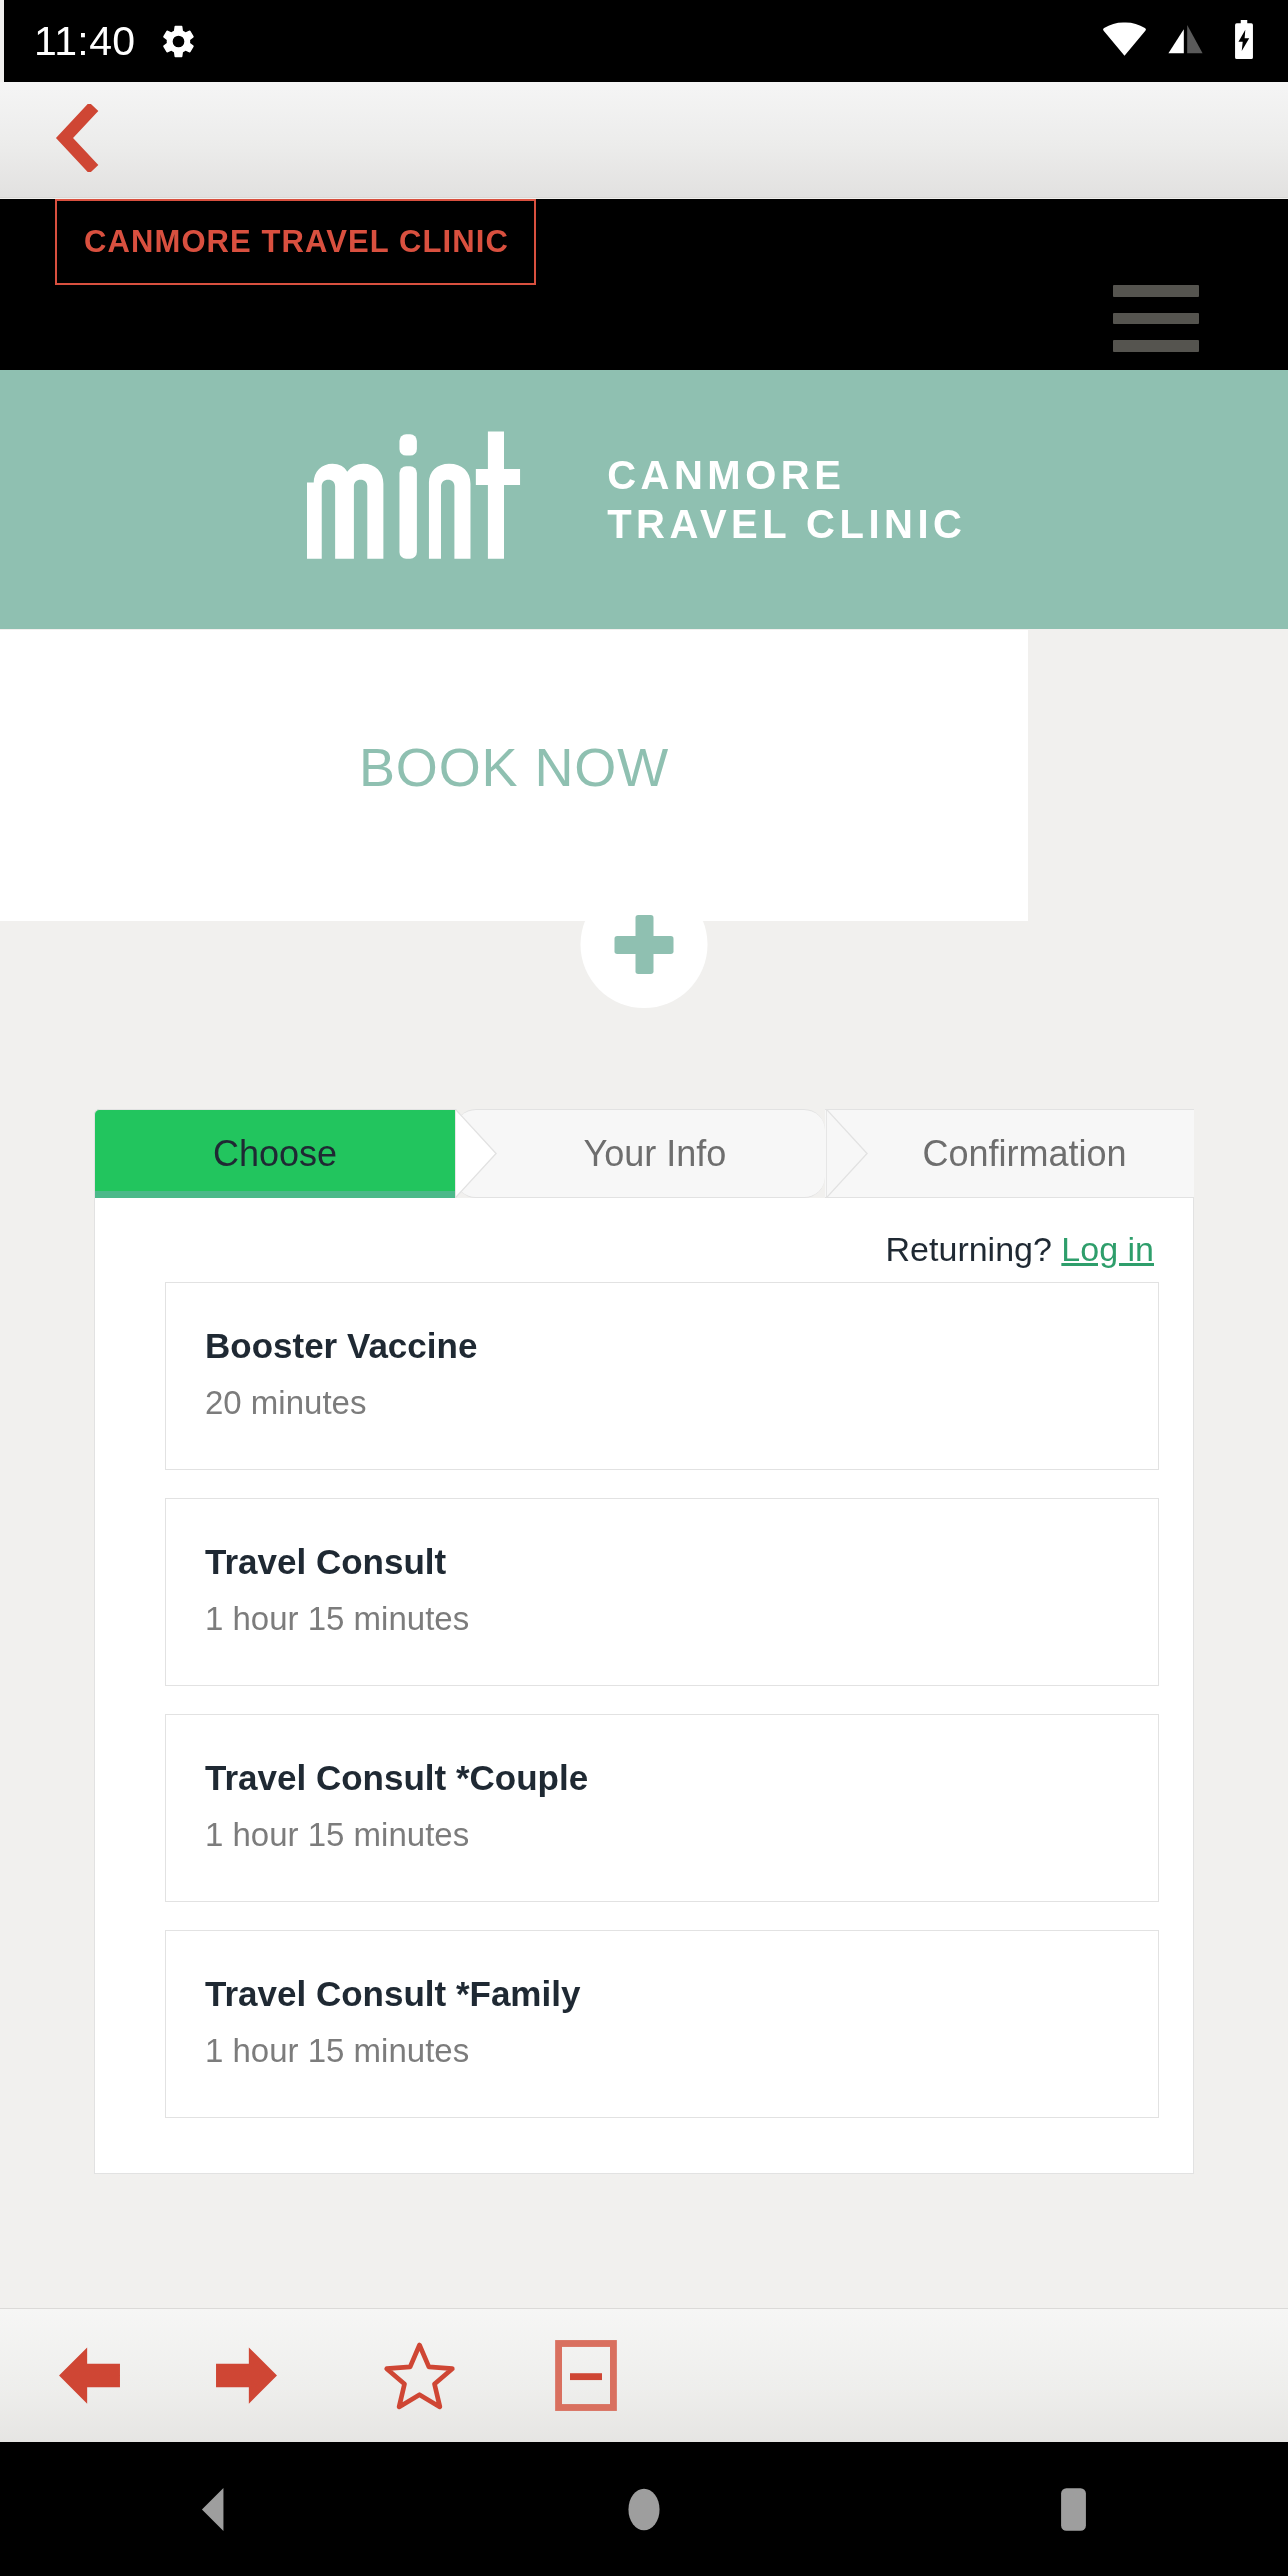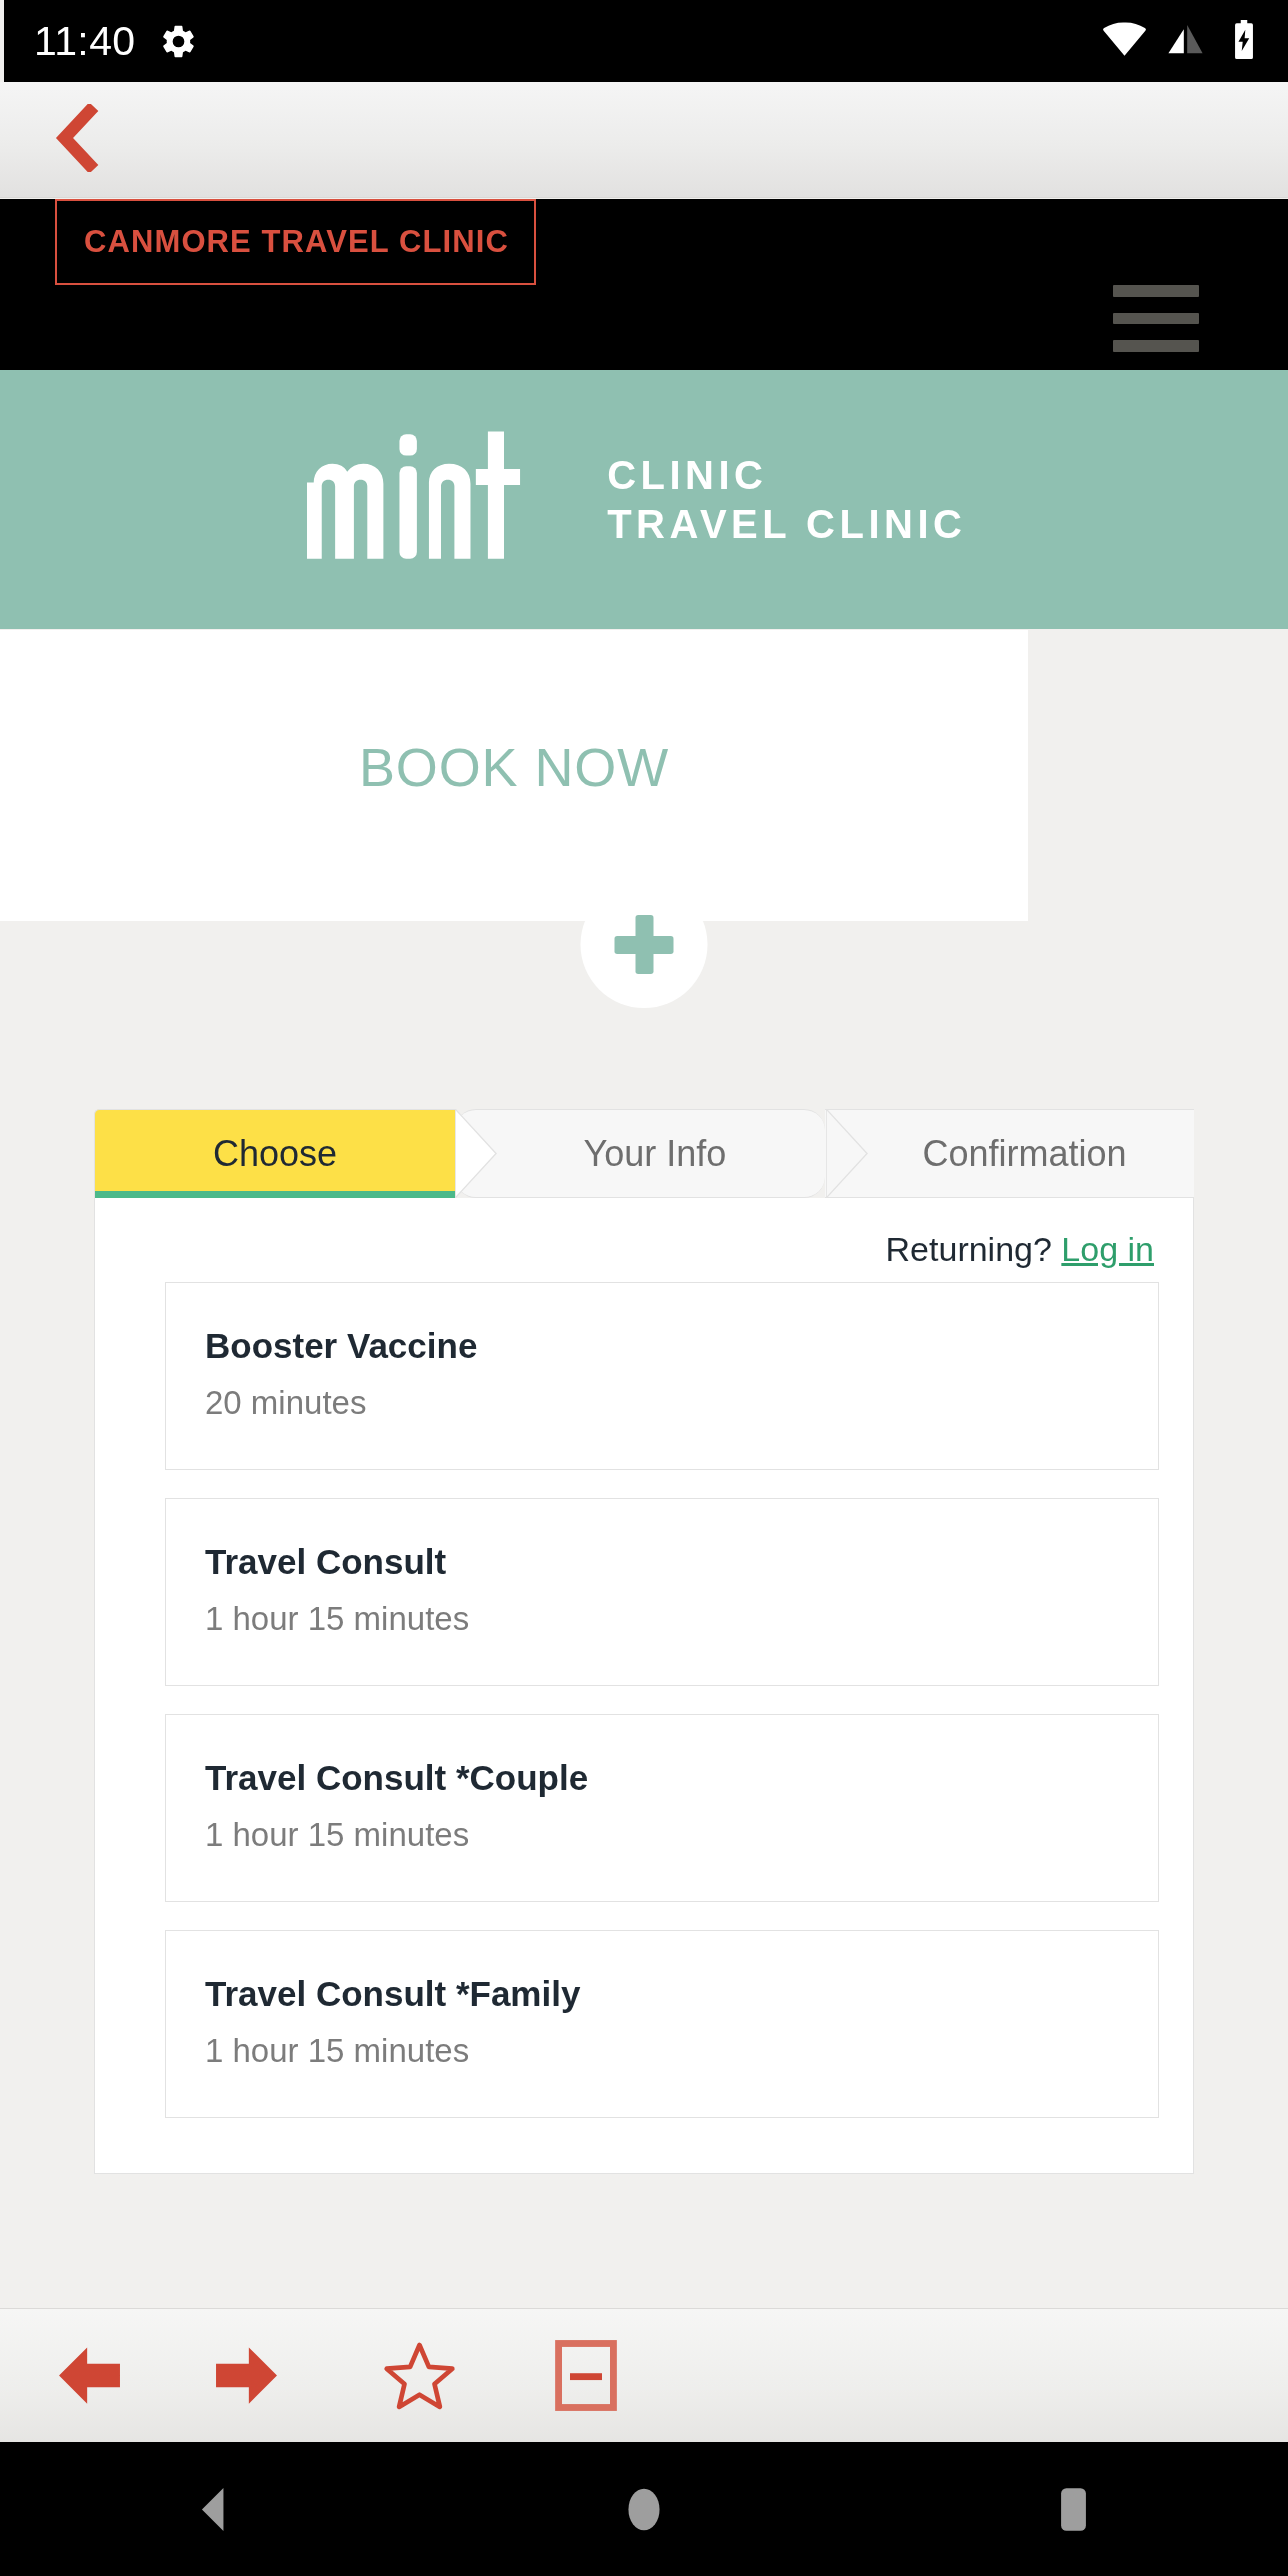--- a/index.html
+++ b/index.html
@@ -92,21 +92,21 @@
   }
   .tabs{ display:flex; height:89px; position:relative; }
   .tab{
     position:relative; display:flex; align-items:center; justify-content:center;
     font-size:36px; color:#6e6e6e; background:#f7f7f7;
     border-top:0.9px solid #e2e2e2; border-bottom:0.9px solid #e2e2e2;
     font-family:"Liberation Sans", sans-serif;
   }
   .tab:first-child{ border-left:0.9px solid #e2e2e2; border-top-left-radius:5.4px; }
   .tab:last-child{ border-right:0.9px solid #e2e2e2; border-top-right-radius:5.4px; border-bottom-right-radius:5.4px;}
-  .tab.t1{ width:361px; background:#fde047; color:#1f2933; }
+  .tab.t1{ width:361px; background:#22c55e; color:#1f2933; }
   .tab.t2{ width:370px; padding-left:30px;border-radius:21px; }
   .tab.t3{ width:369px; padding-left:30px; }
   .tab.t1::after{
     content:""; position:absolute; left:0; right:0; bottom:-0.9px; height:7.2px; background:#4cb98a;
   }
   
   .chev{
     position:absolute; top:0; width:43px; height:89px; z-index:3; pointer-events:none;
   }
   .chev.c1{ left:361px; }
@@ -216,21 +216,21 @@
           <rect fill="#ffffff" x="74" y="36" width="13" height="69" rx="5"></rect>
 
           <rect fill="#ffffff" x="74" y="12" width="13" height="16" rx="5"></rect>
 
           <path fill="#ffffff" d="M96 48c0-8 6-14 15-14 10 0 16 6 16 15v56h-12V51c0-3-2-5-5-5s-5 2-5 5v54H96V48Z"></path>
 
           <path fill="#ffffff" d="M140 10h12v28h12v12h-12v55h-12V50h-9V38h9Z"></path>
         </svg>
       </div>
       <div class="logo-words">
-        <span>CLINIC</span>
+        <span>CANMORE</span>
         <span>TRAVEL CLINIC</span>
       </div>
     </div>
   </div>
 
   <div class="booknow-sec">
     <div class="booknow">BOOK NOW</div>
   </div>
 
   <div class="graybg"></div>

